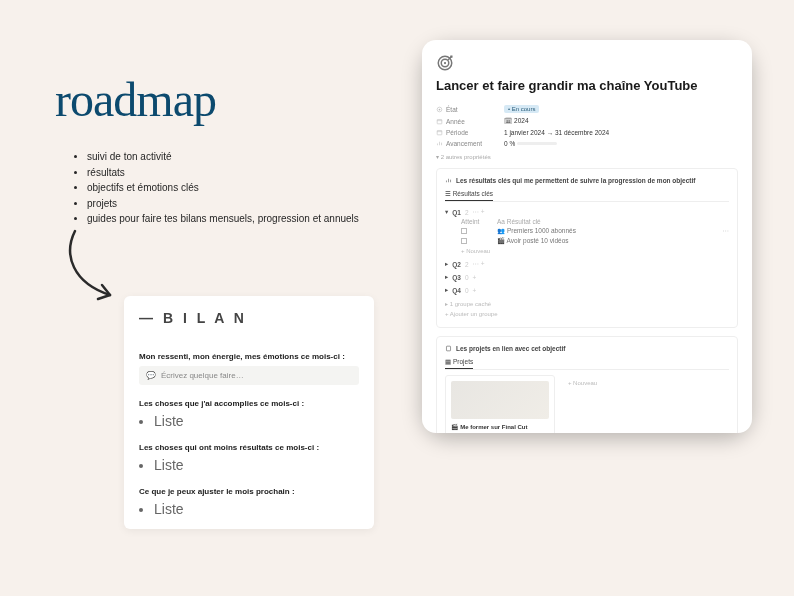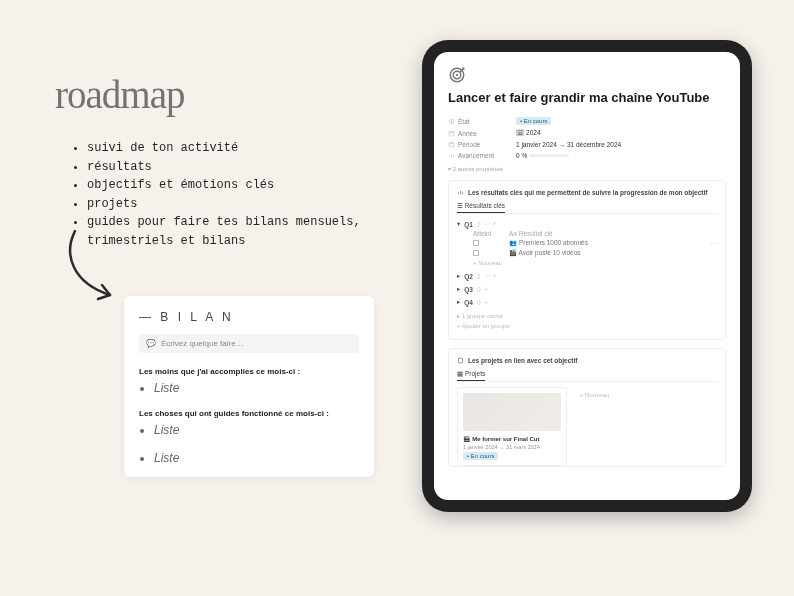--- a/index.html
+++ b/index.html
@@ -4,39 +4,38 @@
 <style>
   * { box-sizing: border-box; margin: 0; padding: 0; }
   body {
     width: 794px; height: 596px;
     background: #f7f1ec;
     font-family: -apple-system, BlinkMacSystemFont, "Segoe UI", sans-serif;
     position: relative;
     overflow: hidden;
   }
   .left-col { position: absolute; left: 55px; top: 72px; width: 330px; }
-  .headline { font-family: Georgia, "Times New Roman", serif; font-size: 39px; font-weight: 500; letter-spacing: -1px; color: #737373; }
-  .bullets { margin-top: 22px; list-style: disc; padding-left: 32px; font-size: 12px; line-height: 1.55; color: #262626; font-family: Liberation Mono, monospace; }
+  .headline { font-family: Georgia, "Times New Roman", serif; font-size: 48px; font-weight: 500; letter-spacing: -1px; color: #0c4a6e; }
+  .bullets { margin-top: 22px; list-style: disc; padding-left: 32px; font-size: 10px; line-height: 1.55; color: #262626; }
   .arrow-wrap { position: absolute; left: 55px; top: 225px; }
   .bilan-card {
     position: absolute; left: 124px; top: 296px;
     width: 250px; background: #fff; border-radius: 6px;
     padding: 14px 15px 12px;
     font-size: 8px; color: #333;
     box-shadow: 0 2px 8px rgba(0,0,0,0.06);
   }
-  .bilan-title { font-size: 12px; letter-spacing: 3px; font-weight: 400; color: #444; margin-bottom: 10px; }
+  .bilan-title { font-size: 14px; letter-spacing: 3px; font-weight: 700; color: #444; margin-bottom: 26px; }
   .bilan-label { font-weight: 600; font-size: 8px; margin-bottom: 5px; color: #222; }
   .bilan-input { background: #f4f4f2; border-radius: 3px; padding: 5px 7px; display: flex; gap: 5px; align-items: center; margin-bottom: 14px; color: #888; }
-  .bilan-list { list-style: disc; padding-left: 15px; font-size: 12px; color: #666; margin-bottom: 14px; font-style: italic; }
+  .bilan-list { list-style: disc; padding-left: 15px; font-size: 14px; color: #666; margin-bottom: 14px; }
   .tablet {
     position: absolute; right: 42px; top: 40px;
-    width: 330px; height: 472px;
+    width: 330px; height: 393px;
     background: #222; border-radius: 26px;
-    padding: 12px;
     box-shadow: 0 6px 20px rgba(0,0,0,0.25);
   }
   .screen {
     width: 100%; height: 100%; background: #fff; border-radius: 14px;
     overflow: hidden; padding: 14px 14px 0; font-size: 7px; color: #444;
   }
   .target-icon { width: 18px; height: 18px; display: block; margin-bottom: 6px; }
   .page-title { font-size: 13px; font-weight: 700; color: #1a1a1a; margin-bottom: 10px; }
   .prop-row { display: flex; align-items: center; gap: 8px; padding: 2px 0; font-size: 6.5px; color: #888; }
   .prop-label { width: 60px; display: flex; align-items: center; gap: 3px; }
@@ -65,45 +64,47 @@
 </head>
 <body>
 
 <div class="left-col">
   <h1 class="headline">roadmap</h1>
   <ul class="bullets">
     <li>suivi de ton activité</li>
     <li>résultats</li>
     <li>objectifs et émotions clés</li>
     <li>projets</li>
-    <li>guides pour faire tes bilans mensuels, trimestriels et bilans</li>
+    <li>guides pour faire tes bilans mensuels, progression et annuels</li>
   </ul>
 </div>
 
 <div class="arrow-wrap">
   <svg width="80" height="90" viewBox="0 0 80 90">
     <path d="M20 6 C 8 30, 18 58, 55 70" stroke="#2a2a2a" stroke-width="2.5" fill="none" stroke-linecap="round"></path>
     <path d="M55 70 l -8 -10 M55 70 l -12 4" stroke="#2a2a2a" stroke-width="2.5" fill="none" stroke-linecap="round"></path>
   </svg>
 </div>
 
 <div class="bilan-card">
   <div class="bilan-title">— B I L A N</div>
+  <div class="bilan-label">Mon ressenti, mon énergie, mes émotions ce mois-ci :</div>
   <div class="bilan-input">
     <span>💬</span>
     <span>Écrivez quelque faire…</span>
   </div>
-  <div class="bilan-label">Les moins que j'ai accomplies ce mois-ci :</div>
+  <div class="bilan-label">Les choses que j'ai accomplies ce mois-ci :</div>
   <ul class="bilan-list">
       <li>Liste</li>
     </ul>
-  <div class="bilan-label">Les choses qui ont guides fonctionné ce mois-ci :</div>
+  <div class="bilan-label">Les choses qui ont moins résultats ce mois-ci :</div>
   <ul class="bilan-list">
       <li>Liste</li>
     </ul>
+  <div class="bilan-label">Ce que je peux ajuster le mois prochain :</div>
   <ul class="bilan-list" style="margin-bottom:0">
       <li>Liste</li>
     </ul>
 </div>
 
 <div class="tablet">
   <div class="screen">
 
     <svg class="target-icon" viewBox="0 0 24 24">
       <circle cx="12" cy="12" r="9" fill="none" stroke="#777" stroke-width="2"></circle>

